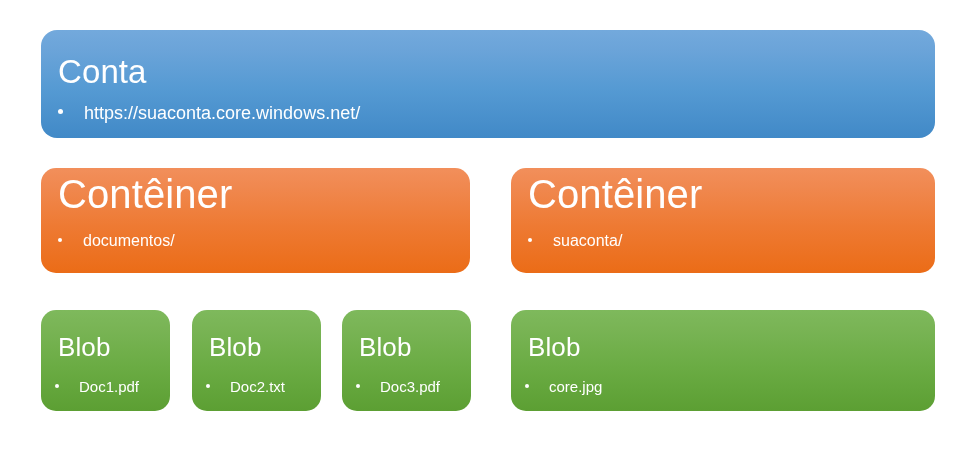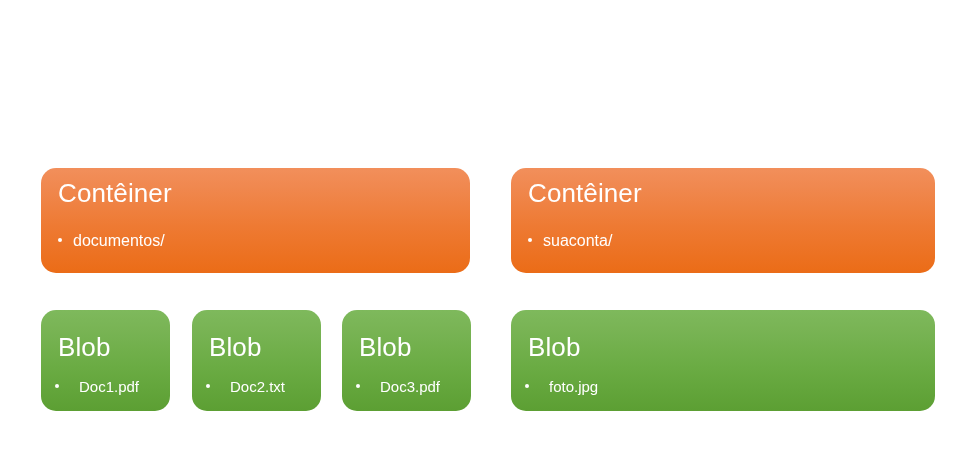--- a/index.html
+++ b/index.html
@@ -58,22 +58,22 @@
     white-space: nowrap;
     line-height: 1;
   }
 
   .card.account .card-title {
     top: 25px;
     font-size: 33px;
   }
 
   .card.container-box .card-title {
-    top: 12px;
-    font-size: 26px;
+    top: 6px;
+    font-size: 40px;
   }
 
   .card.blob .card-title {
     top: 24px;
     font-size: 26px;
   }
 
   .bullet-row {
     position: absolute;
     display: flex;
@@ -112,28 +112,35 @@
     top: -4px;
   }
 
   .card.account .bullet-dot { width: 5px; height: 5px; top: -5px; }
 
   .bullet-text {
     display: inline-block;
   }
 
   .card.account .bullet-text { margin-left: 21px; }
-  .card.container-box .bullet-text { margin-left: 11px; }
+  .card.container-box .bullet-text { margin-left: 21px; }
   .card.blob .bullet-text { margin-left: 20px; }
 </style>
 </head>
 <body>
 
 <div id="diagram">
 
+  <div class="card account" style="left:41px; top:30px; width:894px; height:108px;">
+    <div class="card-title">Conta</div>
+    <div class="bullet-row">
+      <span class="bullet-dot"></span>
+      <span class="bullet-text">https://suaconta.core.windows.net/</span>
+    </div>
+  </div>
 
   <div class="card container-box" style="left:41px; top:168px; width:429px; height:105px;">
     <div class="card-title">Contêiner</div>
     <div class="bullet-row">
       <span class="bullet-dot"></span>
       <span class="bullet-text">documentos/</span>
     </div>
   </div>
 
   <div class="card container-box" style="left:511px; top:168px; width:424px; height:105px;">
@@ -165,17 +172,17 @@
     <div class="bullet-row">
       <span class="bullet-dot"></span>
       <span class="bullet-text">Doc3.pdf</span>
     </div>
   </div>
 
   <div class="card blob" style="left:511px; top:310px; width:424px; height:101px;">
     <div class="card-title">Blob</div>
     <div class="bullet-row">
       <span class="bullet-dot"></span>
-      <span class="bullet-text">foto.jpg</span>
+      <span class="bullet-text">core.jpg</span>
     </div>
   </div>
 
 </div>
 
 </body></html>

